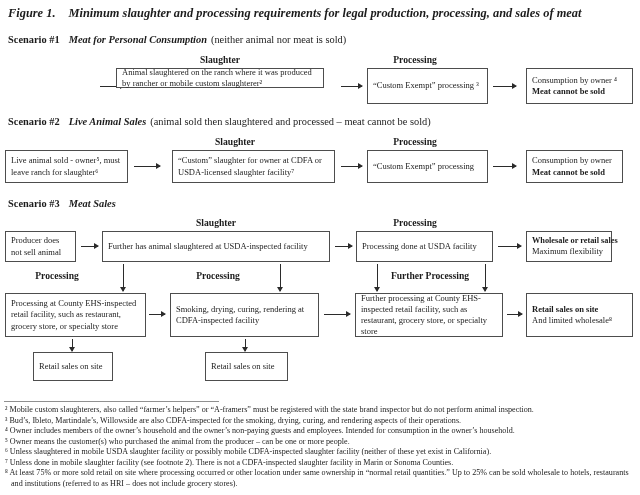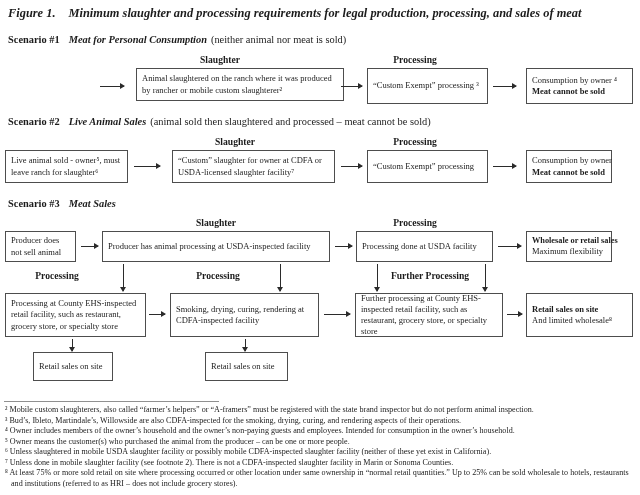--- a/index.html
+++ b/index.html
@@ -53,21 +53,21 @@
     <span class="fig-label">Figure 1.</span><span>Minimum slaughter and processing requirements for legal production, processing, and sales of meat</span>
   </div>
 
   <div class="scn" style="top:34px">
     <span class="scn-label">Scenario #1</span><span class="scn-name">Meat for Personal Consumption</span><span class="scn-note">(neither animal nor meat is sold)</span>
   </div>
   <div class="hdr" style="left:220px; top:54px">Slaughter</div>
   <div class="hdr" style="left:415px; top:54px">Processing</div>
 
   <div class="ar" style="left:100px; top:86px; width:24px"></div>
-  <div class="box" style="left:136px; top:68px; width:208px; height:33px">
+  <div class="box" style="left:116px; top:68px; width:208px; height:20px">
       <span>Animal slaughtered on the ranch where it was produced by rancher or mobile custom slaughterer²</span>
     </div>
   <div class="ar" style="left:341px; top:86px; width:21px"></div>
   <div class="box" style="left:367px; top:68px; width:121px; height:36px">
       <span class="nw">“Custom Exempt” processing ³</span>
     </div>
   <div class="ar" style="left:493px; top:86px; width:23px"></div>
   <div class="box" style="left:526px; top:68px; width:107px; height:36px">
     <span class="nw">Consumption by owner ⁴</span>
     <span class="nw b">Meat cannot be sold</span>
@@ -84,37 +84,37 @@
     </div>
   <div class="ar" style="left:134px; top:166px; width:26px"></div>
   <div class="box" style="left:172px; top:150px; width:163px; height:33px">
       <span>“Custom” slaughter for owner at CDFA or USDA-licensed slaughter facility⁷</span>
     </div>
   <div class="ar" style="left:341px; top:166px; width:21px"></div>
   <div class="box" style="left:367px; top:150px; width:121px; height:33px">
       <span class="nw">“Custom Exempt” processing</span>
     </div>
   <div class="ar" style="left:493px; top:166px; width:23px"></div>
-  <div class="box" style="left:526px; top:150px; width:86px; height:33px">
+  <div class="box" style="left:526px; top:150px; width:97px; height:33px">
     <span class="nw">Consumption by owner</span>
     <span class="nw b">Meat cannot be sold</span>
   </div>
 
   <div class="scn" style="top:198px">
     <span class="scn-label">Scenario #3</span><span class="scn-name">Meat Sales</span>
   </div>
   <div class="hdr" style="left:216px; top:217px">Slaughter</div>
   <div class="hdr" style="left:415px; top:217px">Processing</div>
 
   <div class="box" style="left:5px; top:231px; width:71px; height:31px">
       <span>Producer does not sell animal</span>
     </div>
   <div class="ar" style="left:81px; top:246px; width:17px"></div>
   <div class="box" style="left:102px; top:231px; width:228px; height:31px">
-      <span class="nw">Producer has animal processing at USDA-inspected facility</span>
+      <span class="nw">Further has animal slaughtered at USDA-inspected facility</span>
     </div>
   <div class="ar" style="left:335px; top:246px; width:17px"></div>
   <div class="box" style="left:356px; top:231px; width:137px; height:31px">
       <span class="nw">Processing done at USDA facility</span>
     </div>
   <div class="ar" style="left:498px; top:246px; width:23px"></div>
   <div class="box" style="left:526px; top:231px; width:86px; height:31px">
     <span class="nw b" style="font-size:8.3px">Wholesale or retail sales</span>
     <span class="nw">Maximum flexibility</span>
   </div>

